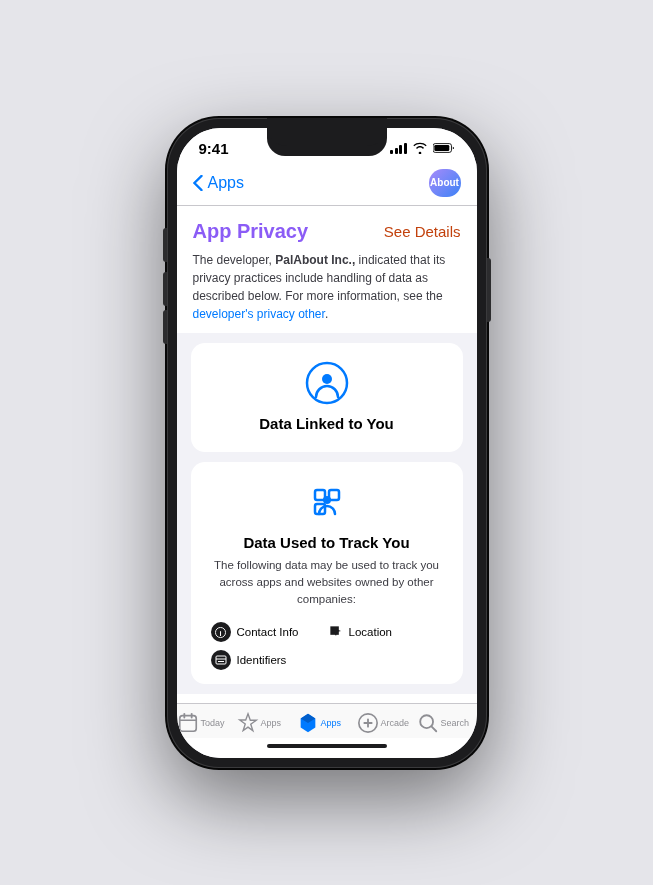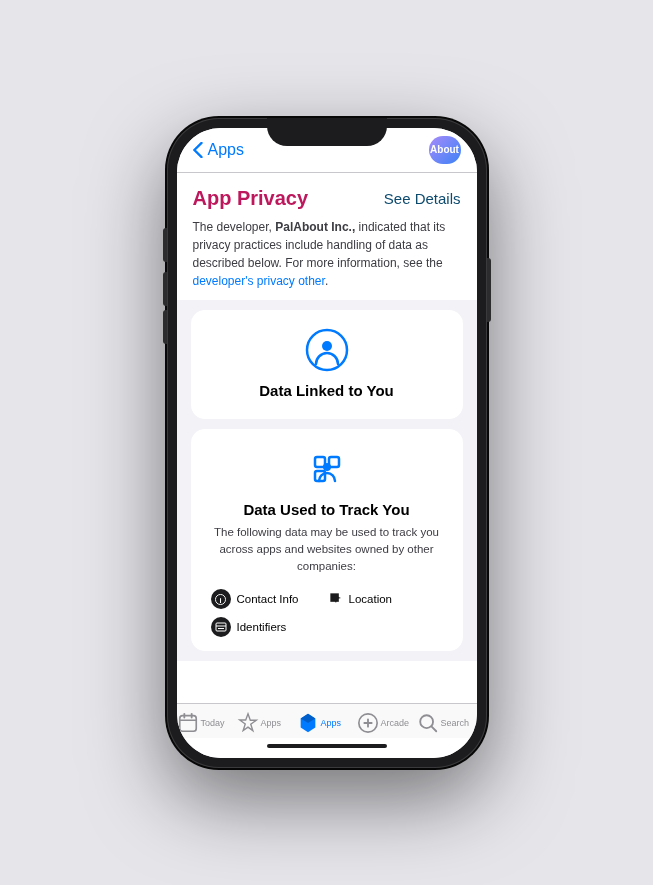--- a/index.html
+++ b/index.html
@@ -172,24 +172,24 @@
     }
     .privacy-title-row {
       display: flex;
       justify-content: space-between;
       align-items: center;
       margin-bottom: 8px;
     }
     .privacy-title {
       font-size: 20px;
       font-weight: 700;
-      color: #be185d;
+      color: #8b5cf6;
     }
     .see-details {
-      color: #0c4a6e;
+      color: #c2410c;
       font-size: 15px;
     }
     .privacy-desc {
       font-size: 12px;
       color: #3c3c43;
       line-height: 1.5;
     }
     .privacy-desc a {
       color: #007aff;
       text-decoration: none;
@@ -296,20 +296,45 @@
       border-radius: 2px;
     }
   </style>
 </head>
 <body>
 
 <div class="phone-outer">
   <div class="notch"></div>
   <div class="phone-screen">
 
+    <div class="status-bar">
+      <span class="status-time">9:41</span>
+      <div style="position:absolute;left:50%;transform:translateX(-50%);top:0;height:28px;width:120px;background:#1c1c1e;border-radius:0 0 18px 18px;z-index:5;"></div>
+      <div class="status-icons">
+
+        <div class="signal-bars">
+          <div class="signal-bar" style="height:4px;"></div>
+          <div class="signal-bar" style="height:6px;"></div>
+          <div class="signal-bar" style="height:9px;"></div>
+          <div class="signal-bar" style="height:11px;"></div>
+        </div>
+
+        <svg width="16" height="12" viewBox="0 0 24 18">
+          <path d="M12 14.5a2 2 0 100 4 2 2 0 000-4z" fill="#000"></path>
+          <path d="M7.5 10.5C9 9 10.4 8.3 12 8.3s3 .7 4.5 2.2l1.5-1.7C16 7 14.1 6 12 6s-4 1-5.9 3l1.4 1.5z" fill="#000"></path>
+          <path d="M3.5 6.5C5.8 4.2 8.7 3 12 3s6.2 1.2 8.5 3.5l1.5-1.7C19.3 2.2 15.9 1 12 1S4.7 2.2 2 4.8l1.5 1.7z" fill="#000"></path>
+        </svg>
+
+        <svg width="22" height="12" viewBox="0 0 25 12">
+          <rect x="0" y="1" width="21" height="10" rx="2.5" stroke="#000" stroke-width="1" fill="none"></rect>
+          <rect x="1.5" y="2.5" width="17" height="7" rx="1.5" fill="#000"></rect>
+          <path d="M22.5 4.5v3c.8-.4 1.5-1 1.5-1.5s-.7-1.1-1.5-1.5z" fill="#000"></path>
+        </svg>
+      </div>
+    </div>
 
     <div class="nav-bar">
       <div class="nav-back">
         <svg width="10" height="16" viewBox="0 0 10 18">
           <path d="M9 1L1 9l8 8" stroke="#007aff" stroke-width="2.5" fill="none" stroke-linecap="round"></path>
         </svg>
         <span style="font-size:16px;color:#007aff;margin-left:3px;">Apps</span>
       </div>
       <div class="nav-center">
         <div class="app-icon-small">

